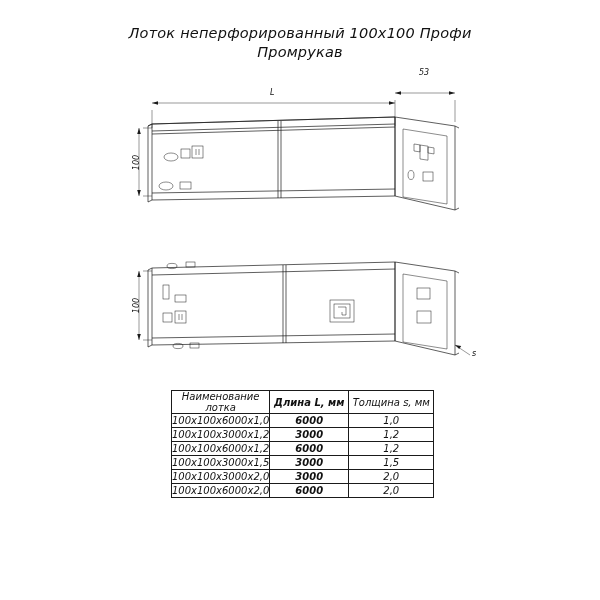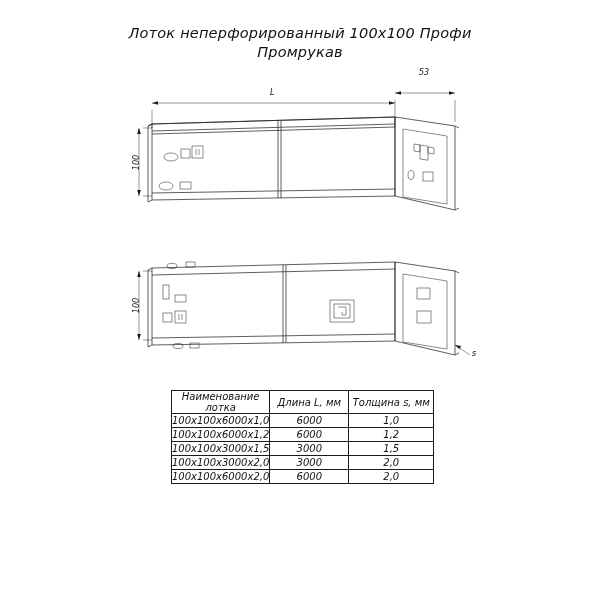--- a/index.html
+++ b/index.html
@@ -78,21 +78,21 @@
   .spec-table th,
   .spec-table td {
     border: 0.7px solid #1a1a1a;
     text-align: center;
     padding: 0;
     height: 13px;
     font-weight: normal;
     font-style: italic;
   }
   .spec-table th:nth-child(1), .spec-table td:nth-child(1) { width: 96px; }
-  .spec-table th:nth-child(2), .spec-table td:nth-child(2) { width: 78px; }
+  .spec-table th:nth-child(2), .spec-table td:nth-child(2) { width: 78px; font-weight: bold; }
   .spec-table th:nth-child(3), .spec-table td:nth-child(3) { width: 84px; }
   .spec-table thead th { height: 14px; }
 </style>
 </head>
 <body>
 
 <div class="page">
 
   <div class="title-block">
     <div class="title-line">Лоток неперфорированный 100х100 Профи</div>
@@ -230,20 +230,25 @@
         <th>Толщина s, мм</th>
       </tr>
     </thead>
     <tbody>
       <tr>
         <td>100х100х6000х1,0</td>
         <td>6000</td>
         <td>1,0</td>
       </tr>
       <tr>
+        <td>100х100х3000х1,2</td>
+        <td>3000</td>
+        <td>1,2</td>
+      </tr>
+      <tr>
         <td>100х100х6000х1,2</td>
         <td>6000</td>
         <td>1,2</td>
       </tr>
       <tr>
         <td>100х100х3000х1,5</td>
         <td>3000</td>
         <td>1,5</td>
       </tr>
       <tr>

